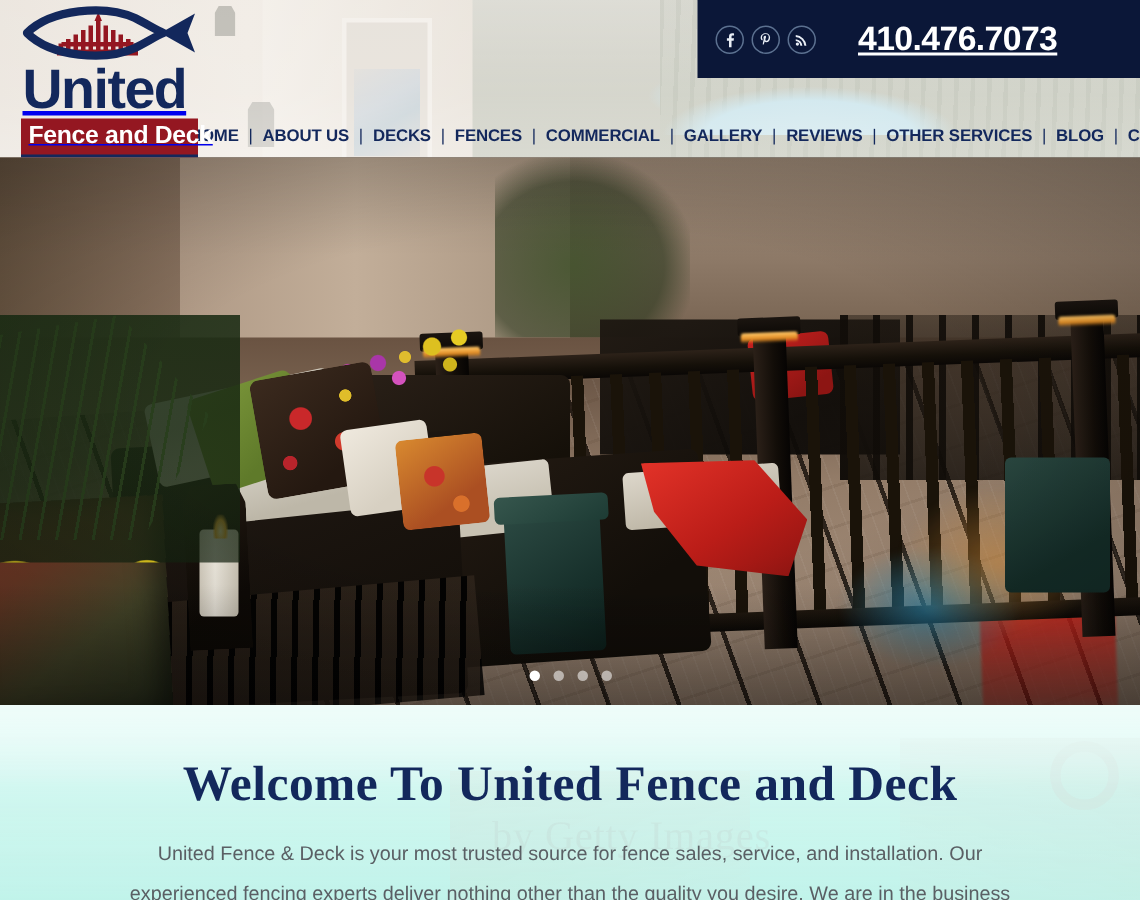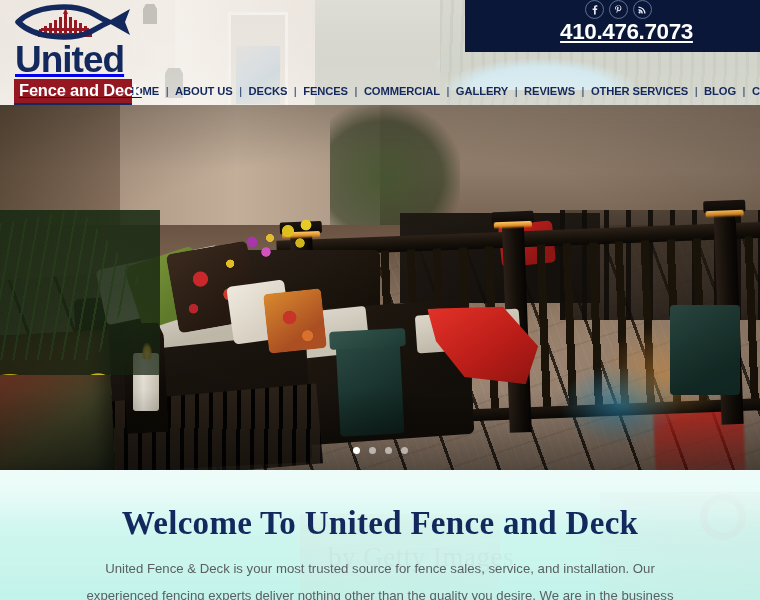--- a/index.html
+++ b/index.html
@@ -188,21 +188,20 @@
 
   
   #topbar {
     position: absolute;
     left: 465px; top: 0;
     width: 295px; height: 52px;
     background: #0b1738;
     z-index: 7;
     display: flex;
     align-items: center;
-    flex-direction: column;
   }
   #social {
     display: flex;
     align-items: center;
     gap: 5px;
     margin-left: 12px;
   }
   .soc {
     width: 19px; height: 19px;
     border-radius: 50%;

